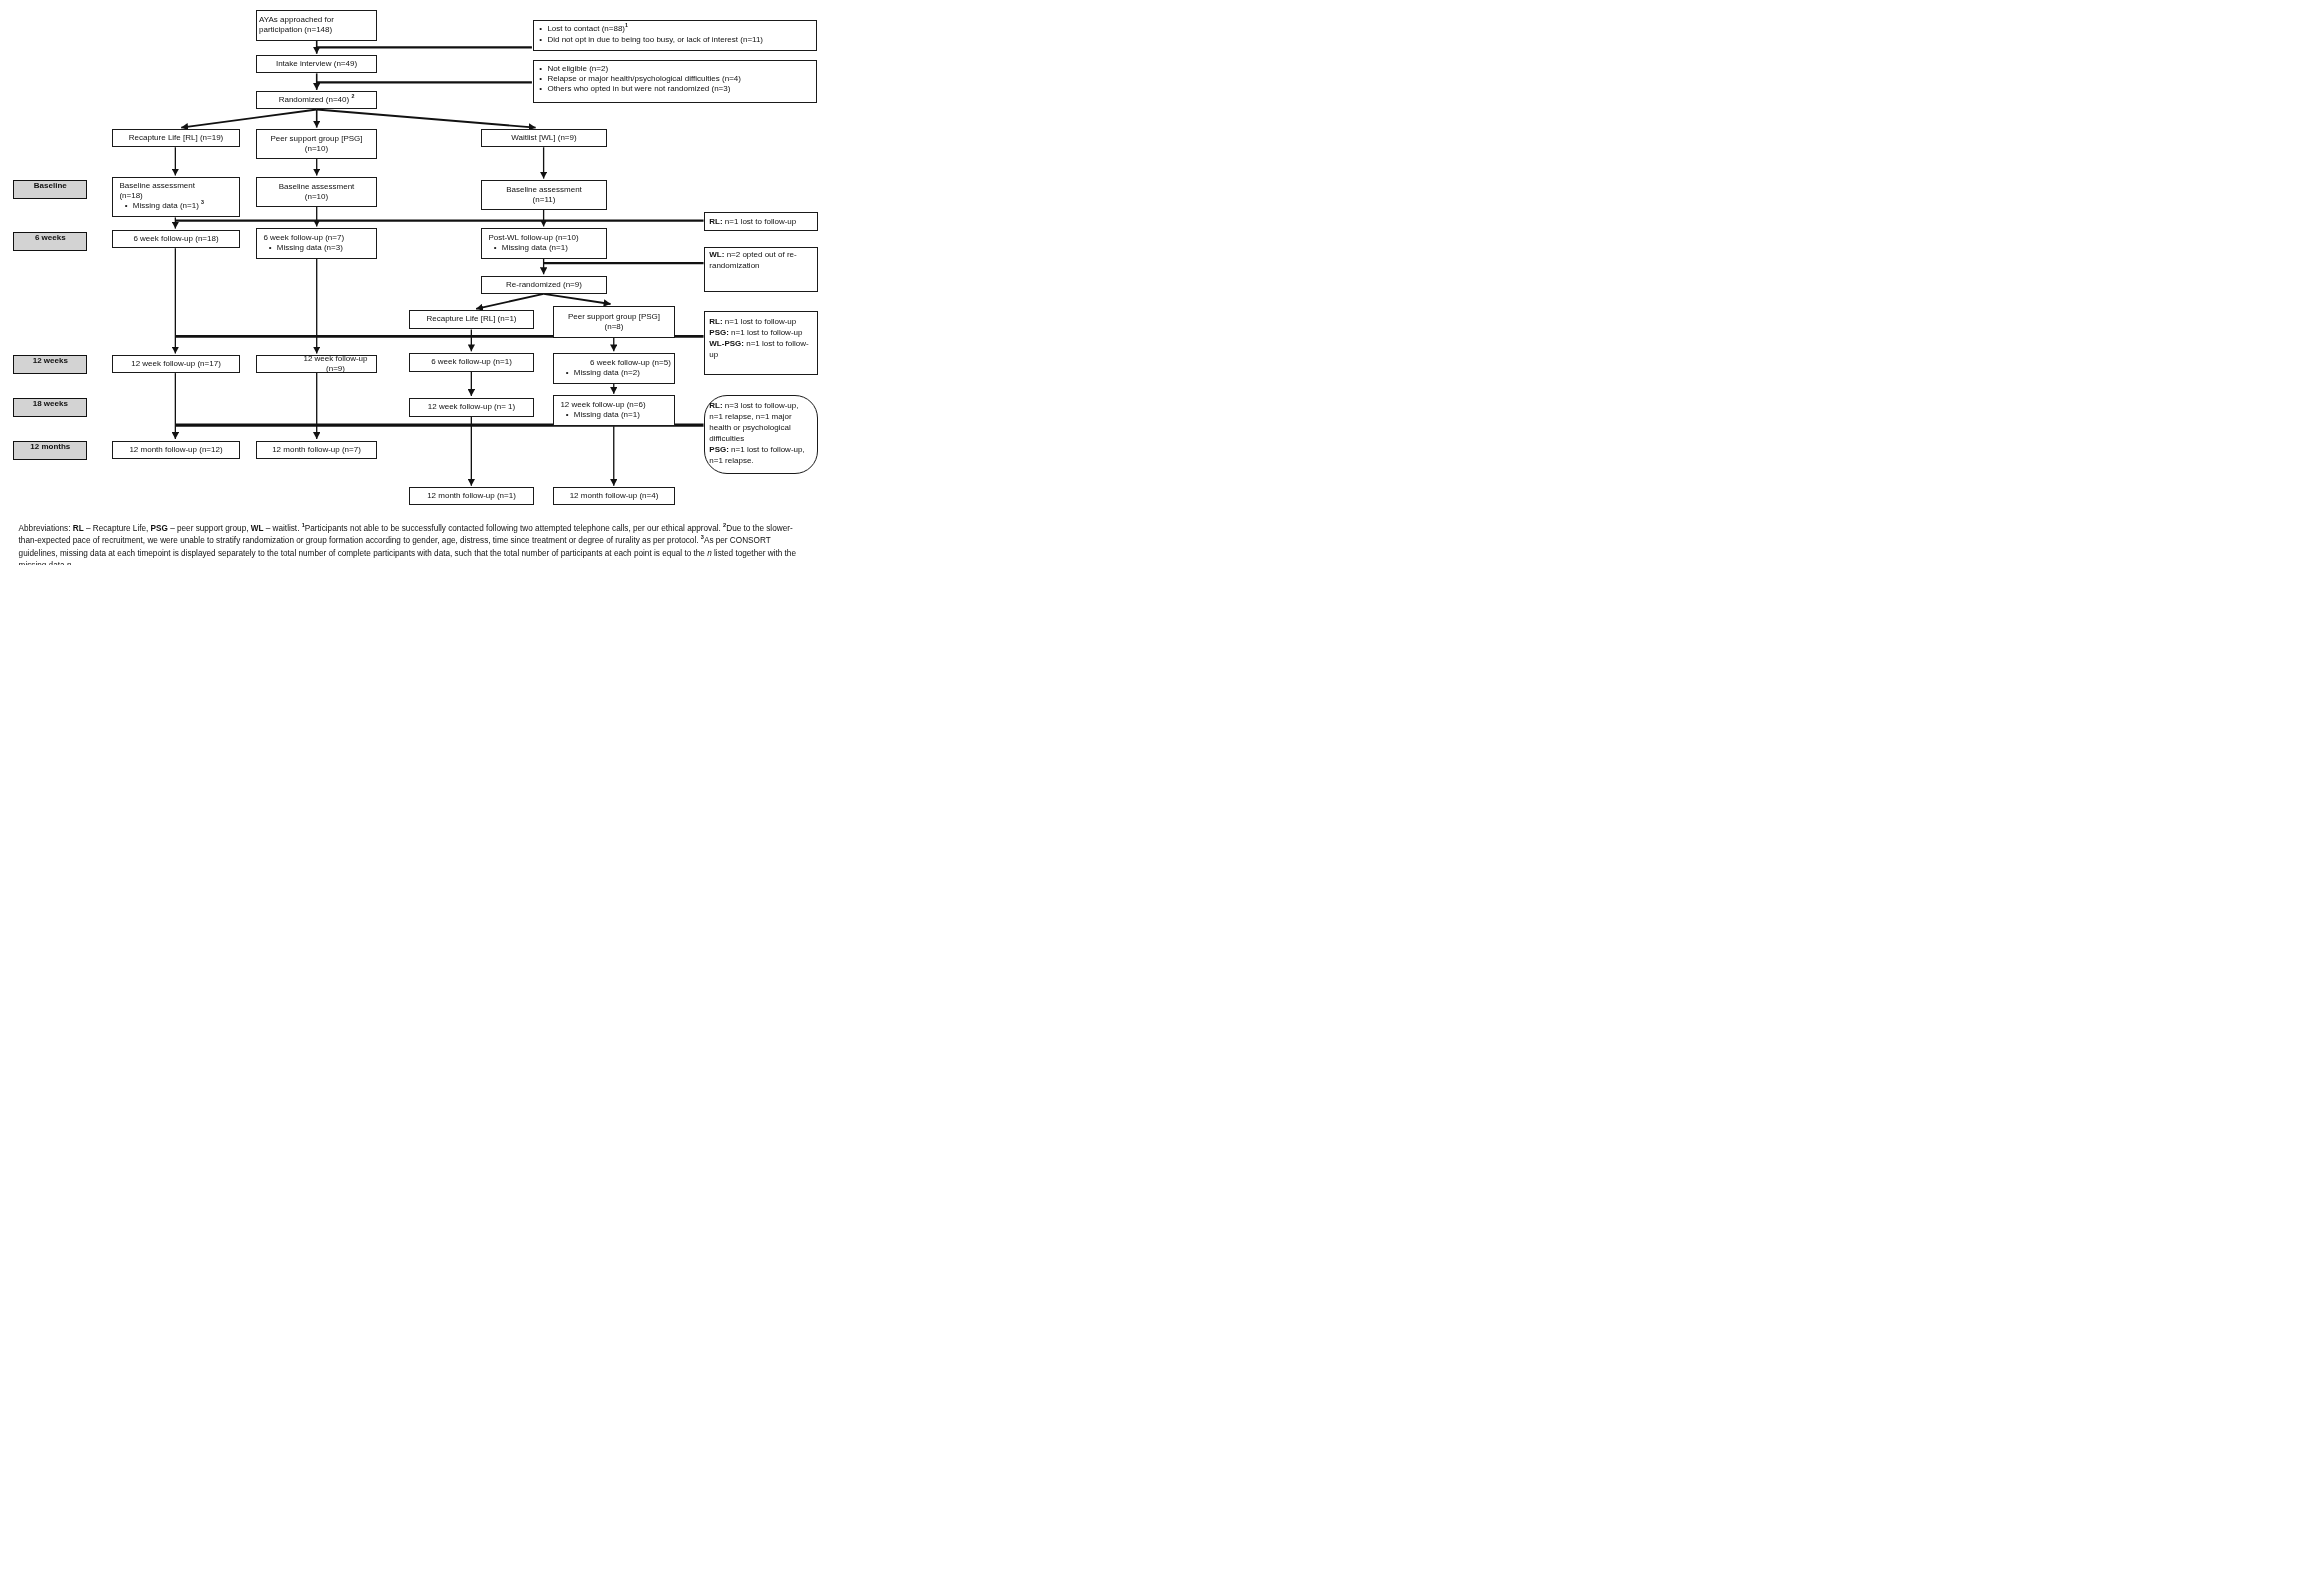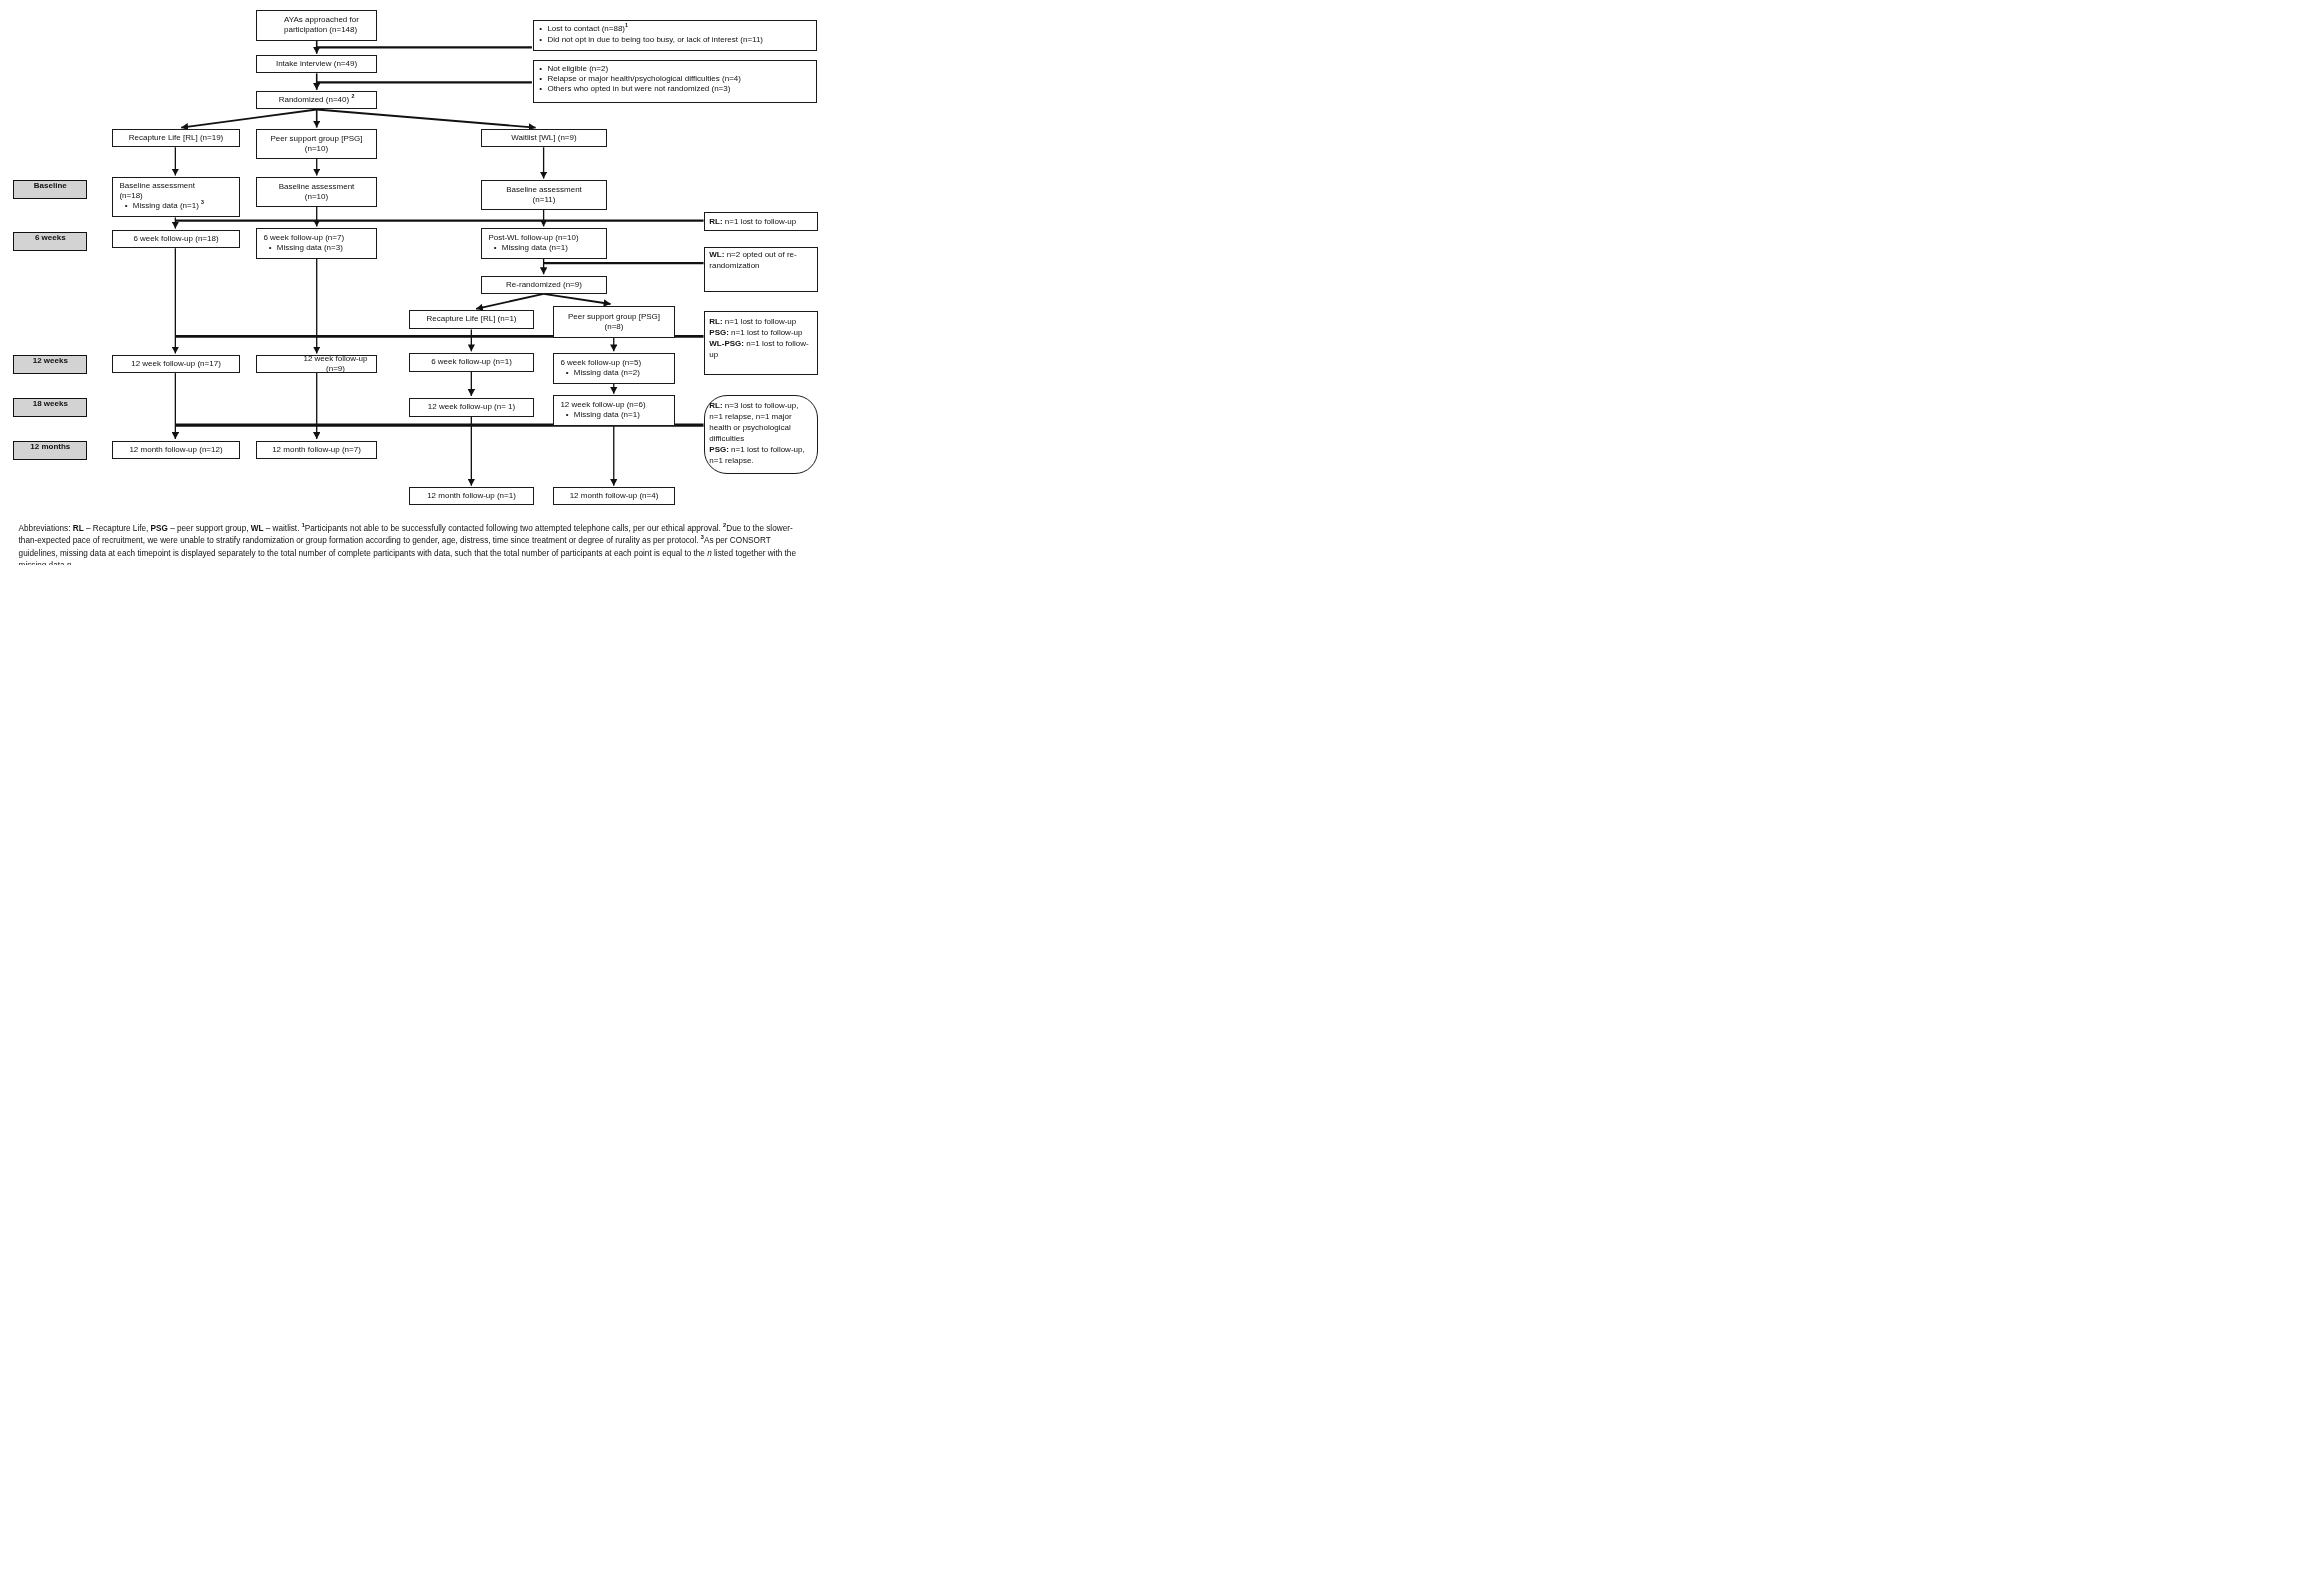--- a/index.html
+++ b/index.html
@@ -84,21 +84,21 @@
       <line x1="1155" y1="722" x2="1155" y2="741" stroke-width="2.5" marker-end="url(#ah)"></line>
 
       <line x1="330" y1="800" x2="1324" y2="800" stroke-width="6"></line>
       <line x1="330" y1="702" x2="330" y2="826" stroke-width="2.5" marker-end="url(#ah)"></line>
       <line x1="596" y1="702" x2="596" y2="826" stroke-width="2.5" marker-end="url(#ah)"></line>
       <line x1="887" y1="782" x2="887" y2="914" stroke-width="2.5" marker-end="url(#ah)"></line>
       <line x1="1155" y1="802" x2="1155" y2="914" stroke-width="2.5" marker-end="url(#ah)"></line>
     </g>
   </svg>
 
-  <div class="box l" style="left:256px;top:9.6px;width:121px;height:31px;padding-top:4.3px;padding-left:27px;">
+  <div class="box l" style="left:256px;top:9.6px;width:121px;height:31px;padding-top:4.3px;padding-left:2px;">
     <div>AYAs approached for</div>
     <div>participation (n=148)</div>
   </div>
 
   <div class="box thick" style="left:533px;top:20px;width:284px;height:31px;padding-top:3.2px;">
     <div class="brow">
       <span><span>Lost to contact (n=88)</span><sup>1</sup></span>
     </div>
     <div class="brow">
       <span>Did not opt in due to being too busy, or lack of interest (n=11)</span>
@@ -218,21 +218,21 @@
   </div>
 
   <div class="box c" style="left:256px;top:355px;width:121px;height:18px;padding-left:38px;">
     <span>12 week follow-up (n=9)</span>
   </div>
 
   <div class="box c" style="left:409px;top:353px;width:125px;height:19px;">
     <span>6 week follow-up (n=1)</span>
   </div>
 
-  <div class="box l" style="left:553px;top:353px;width:122px;height:31px;padding-top:3.7px;">
+  <div class="box l" style="left:553px;top:353px;width:122px;height:31px;padding-top:3.7px;text-align:right;">
     <div>6 week follow-up (n=5)</div>
     <div class="brow">
         <span>Missing data (n=2)</span>
       </div>
   </div>
 
   <div class="lbl" style="left:13.3px;top:398px;width:74px;height:19px;">
     <span>18 weeks</span>
   </div>
 

